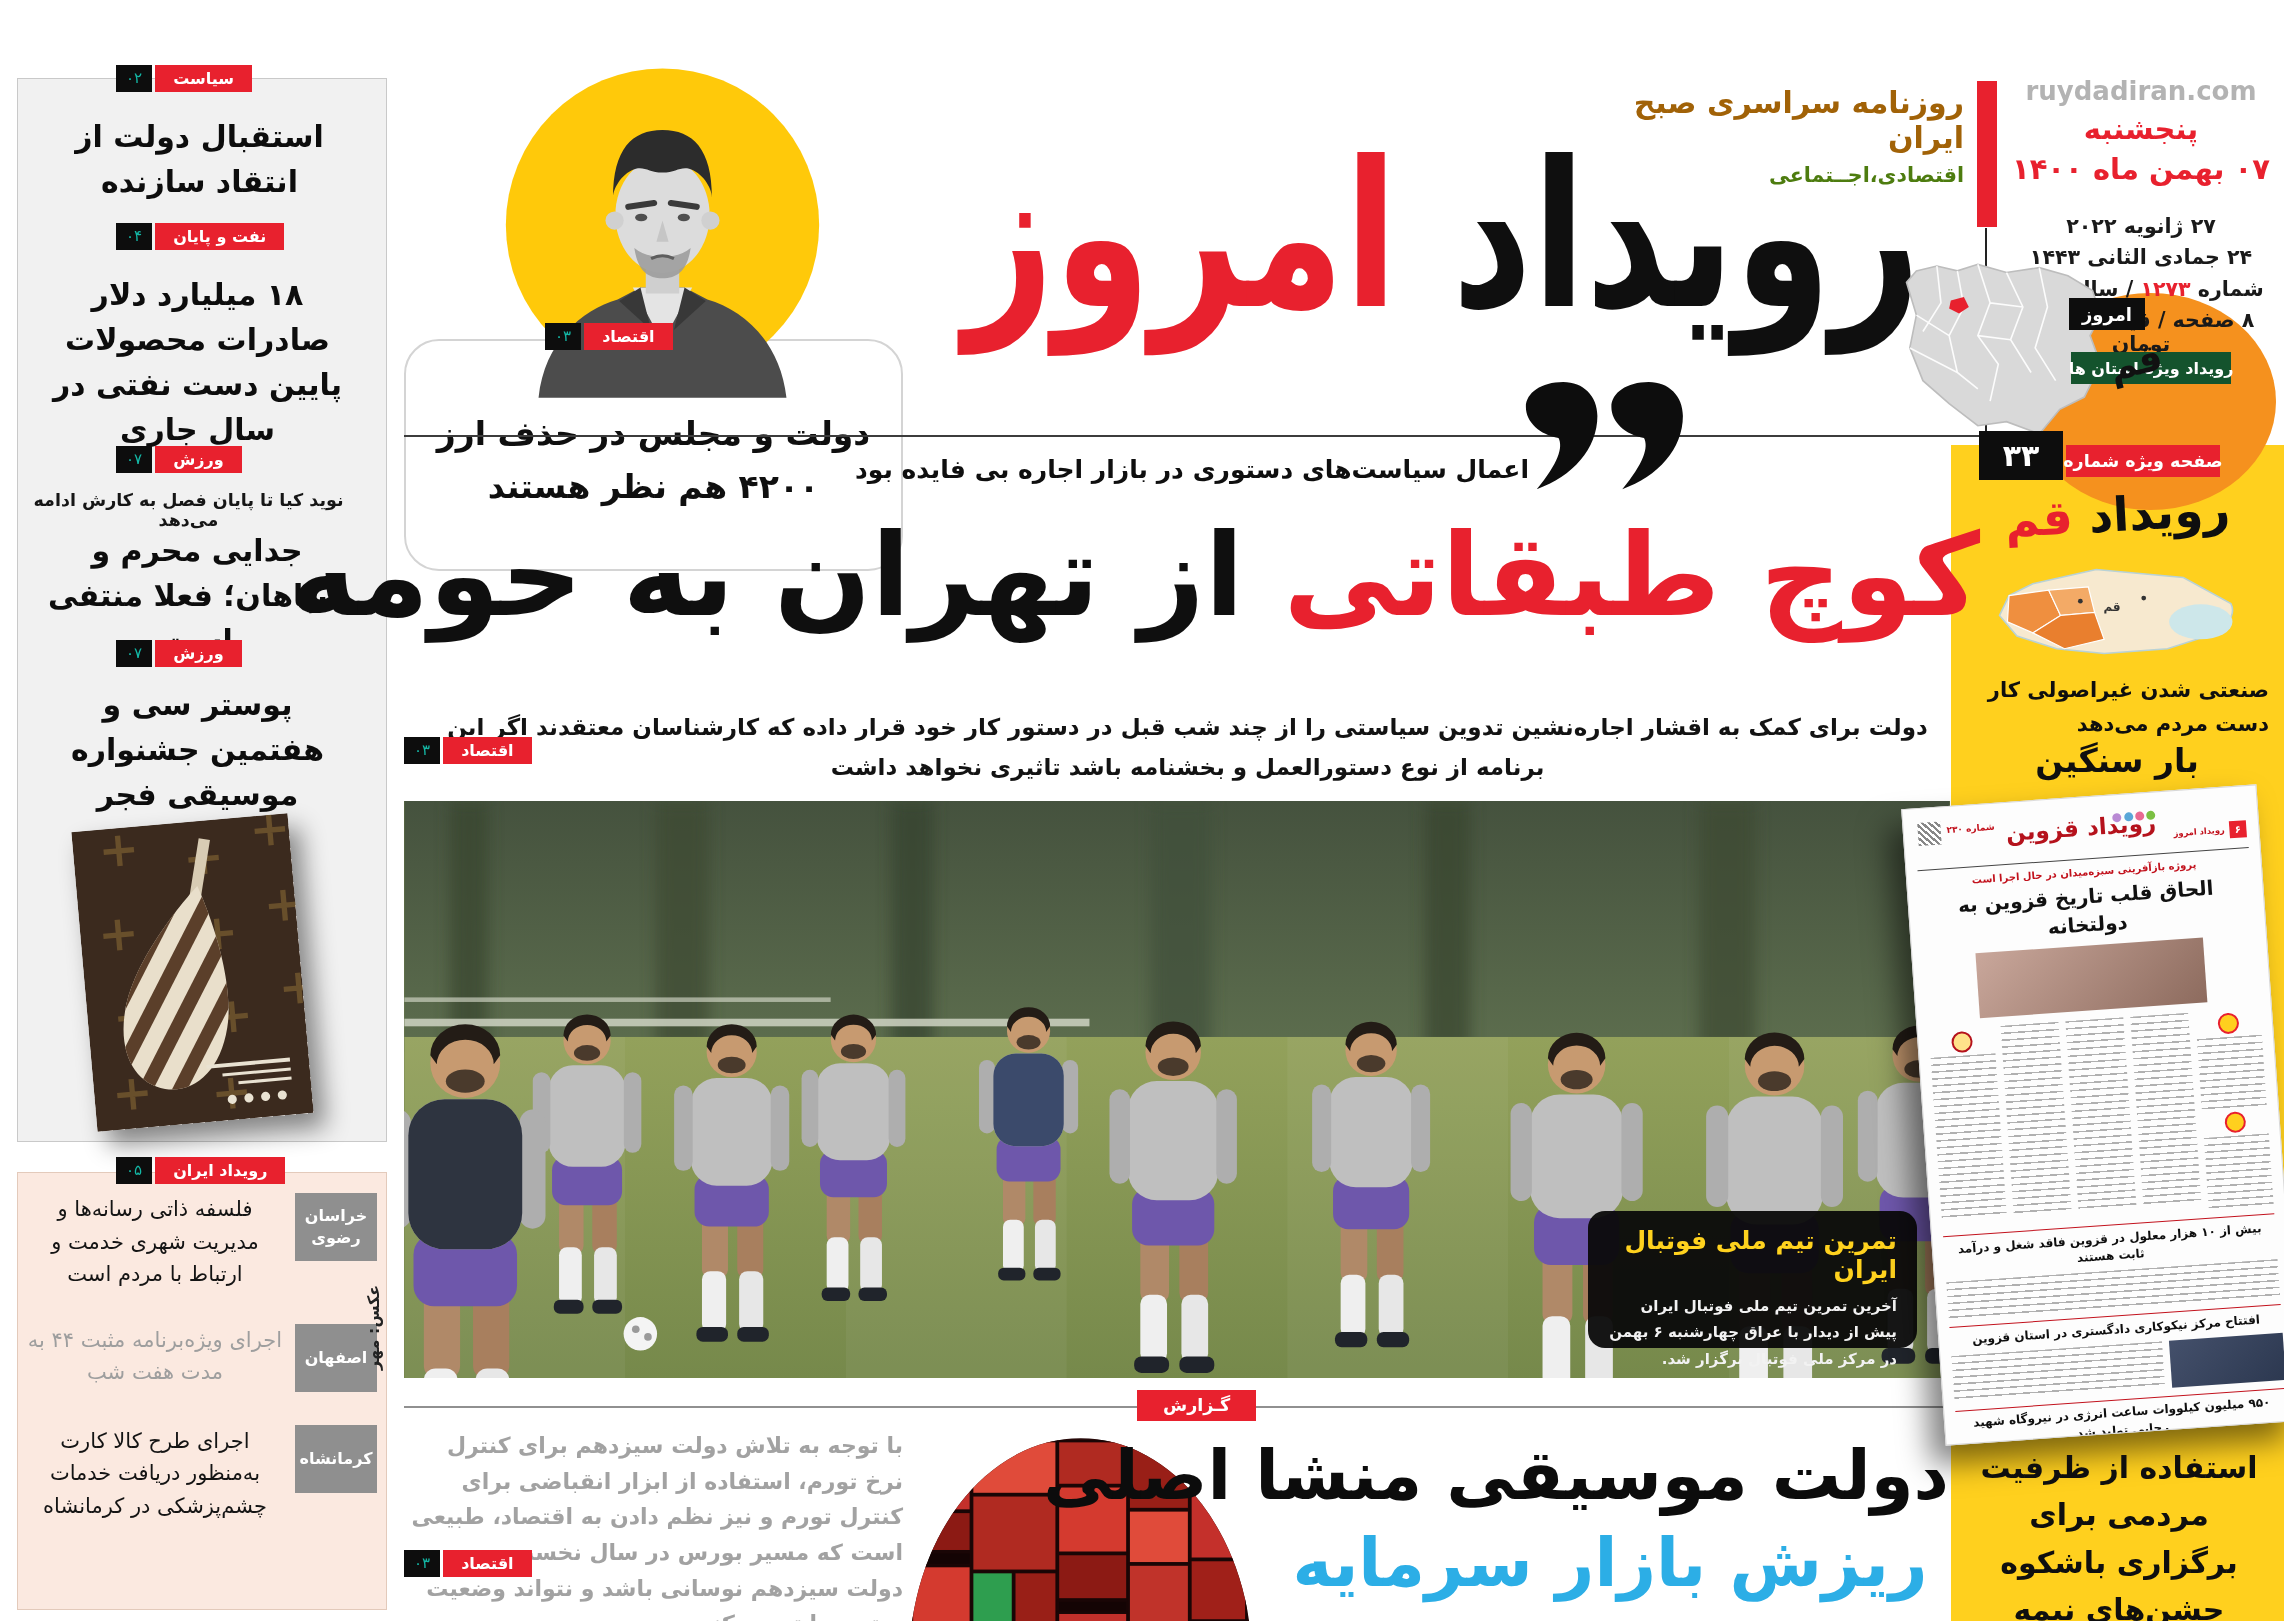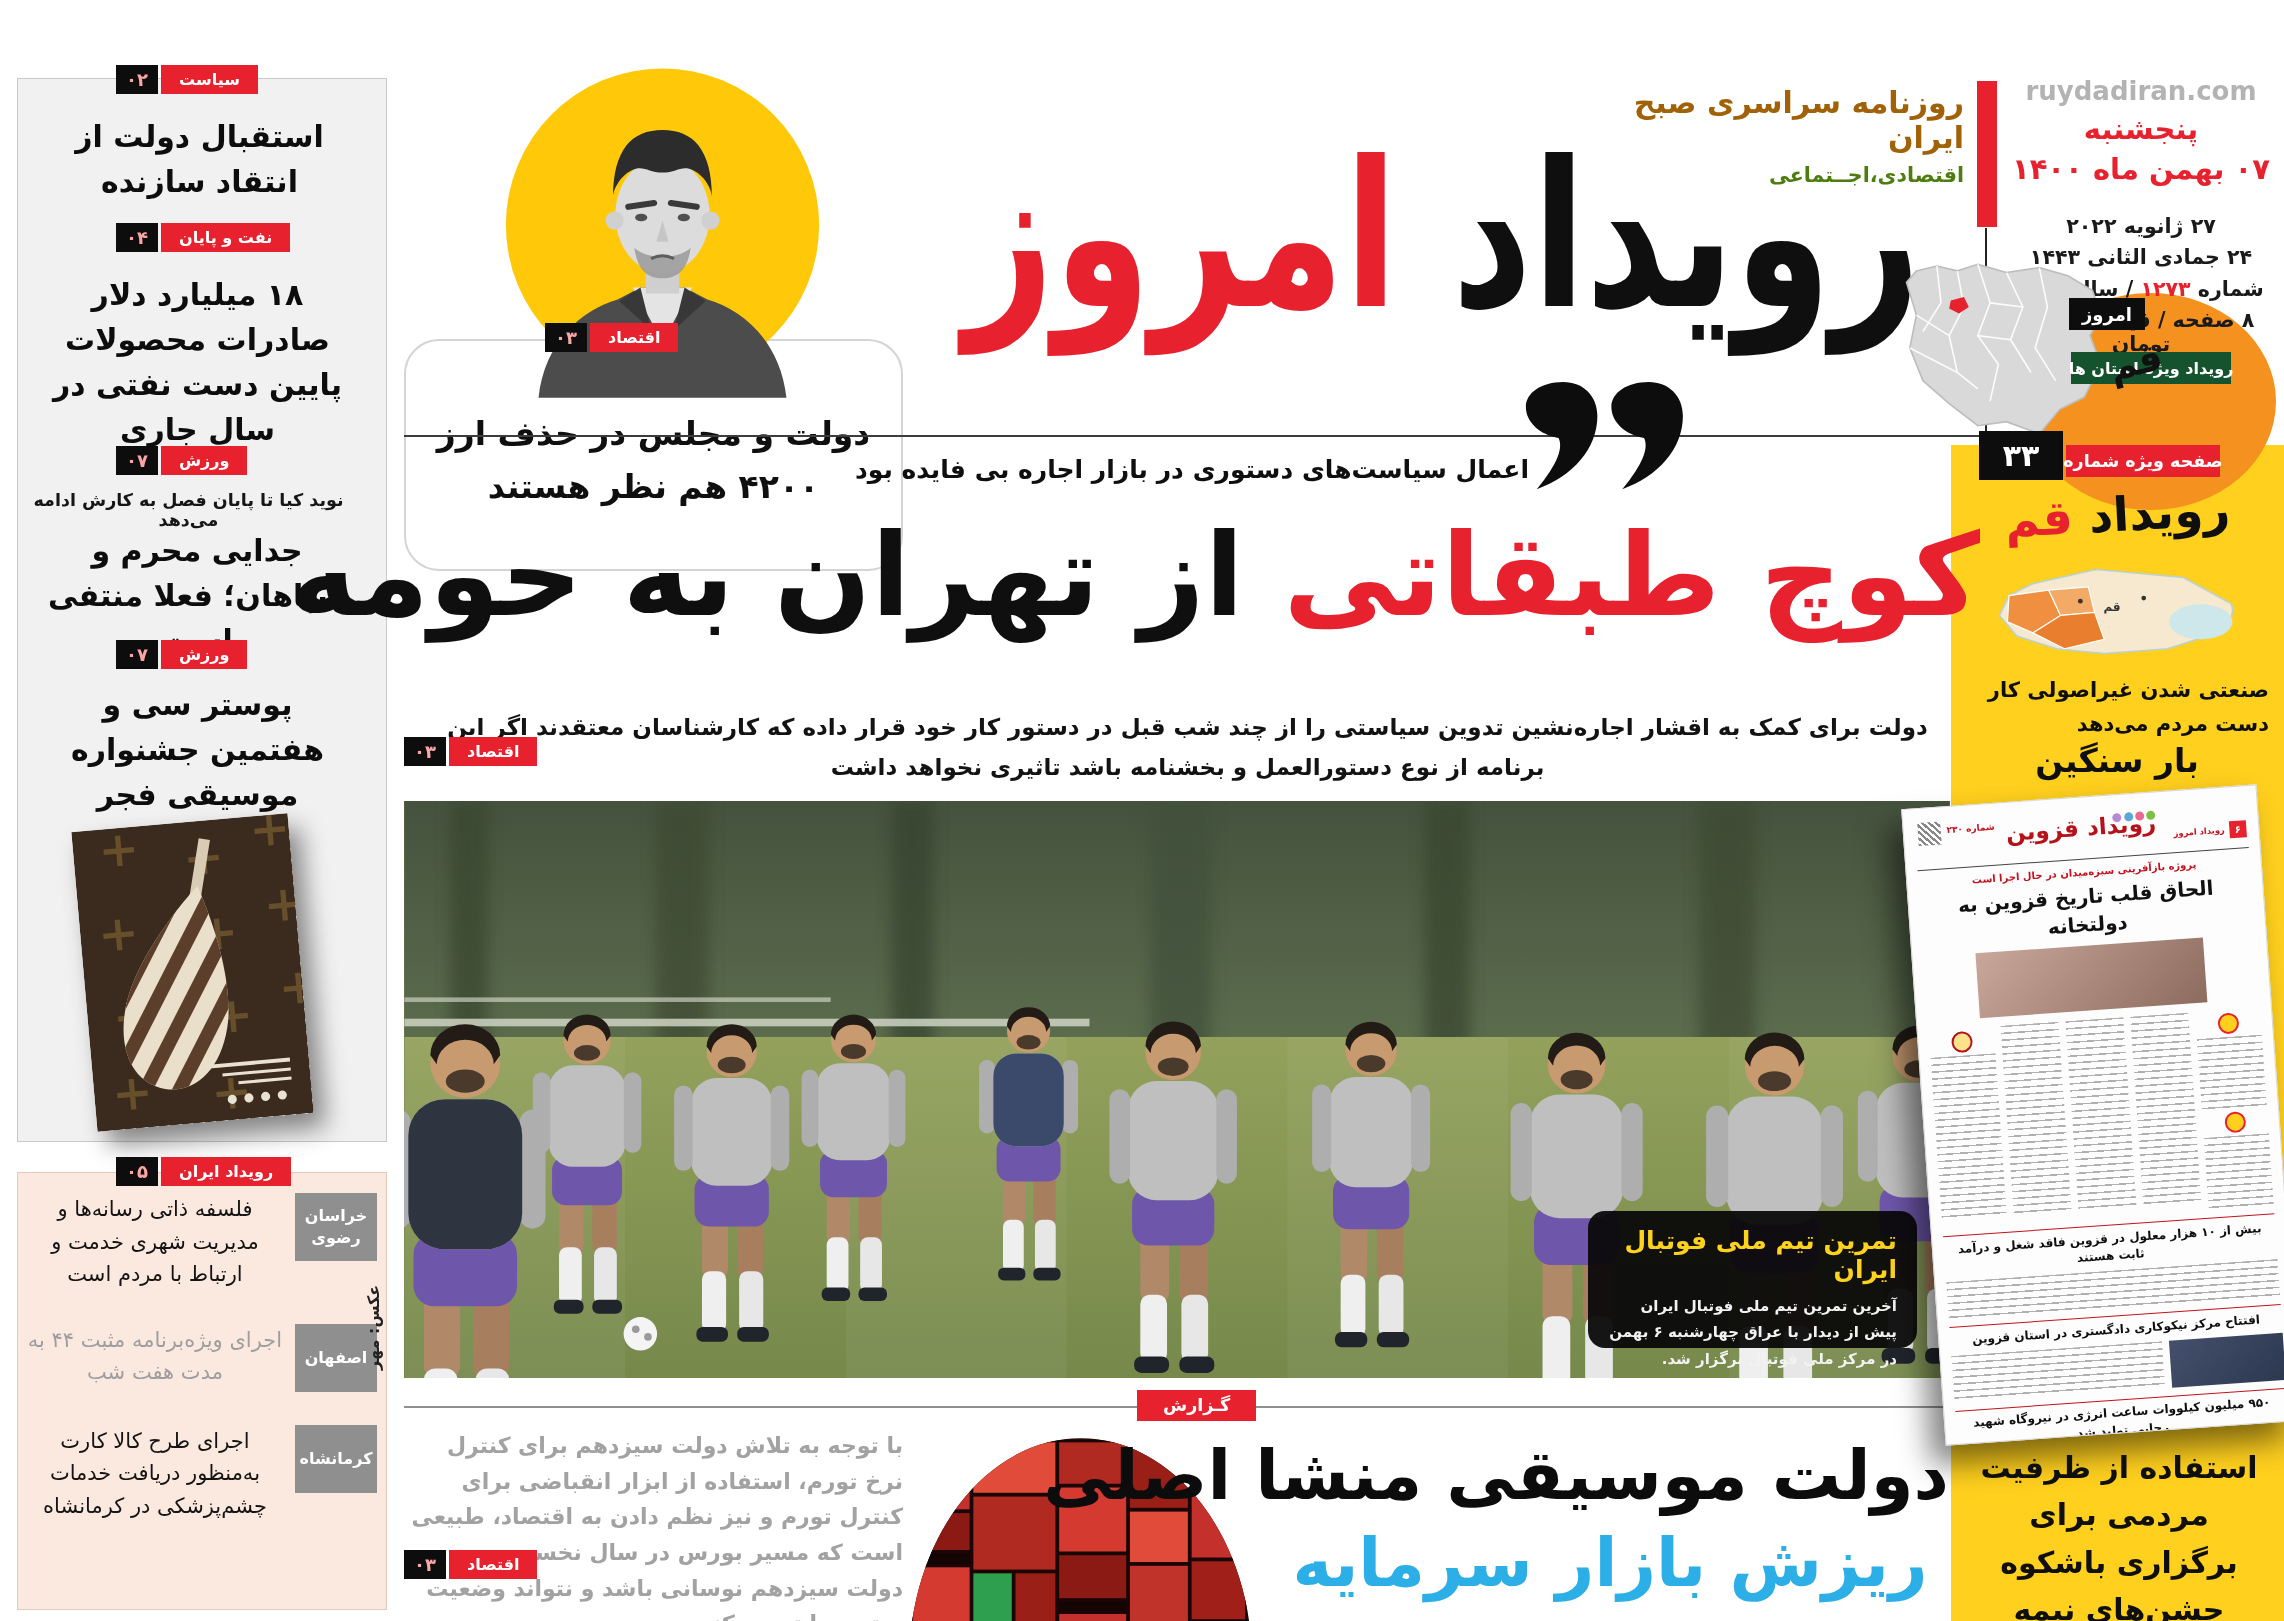--- a/index.html
+++ b/index.html
@@ -3,21 +3,21 @@
 <meta charset="utf-8">
 <style>
   html,body{margin:0;padding:0;background:#e9e9e9;}
   .page{position:relative;width:2284px;height:1622px;background:#ffffff;overflow:hidden;
         font-family:"DejaVu Sans",sans-serif;direction:rtl;color:#0f0f0f;}
   .abs{position:absolute;}
   
   .badge{position:absolute;display:flex;gap:3px;align-items:stretch;z-index:6;}
   .badge .sec{background:#e8212e;color:#fff;font-weight:bold;font-size:16px;
               padding:3.8px 18px;display:flex;align-items:center;justify-content:center;white-space:nowrap;}
-  .badge .pg{background:#0d0d0d;color:#fca5a5;font-weight:bold;font-size:18px;
+  .badge .pg{background:#0d0d0d;color:#14b8a6;font-weight:normal;font-size:15px;
              padding:3.8px 10px;display:flex;align-items:center;justify-content:center;}
   
   .sidebox{left:17px;top:78px;width:368px;height:1062px;background:#f1f1f1;border:1.5px solid #c9c9c9;z-index:1;}
   .sb-title{position:absolute;text-align:center;font-weight:bold;font-size:30px;line-height:1.5;color:#0d0d0d;z-index:2;}
   .sb-kicker{position:absolute;text-align:center;font-weight:bold;font-size:17.5px;color:#161616;z-index:2;}
   .poster{position:absolute;left:84px;top:822px;width:217px;height:301px;transform:rotate(-5deg);
           box-shadow:10.7px 15px 24px rgba(0,0,0,.45);z-index:3;overflow:hidden;}
   .pinkbox{left:17px;top:1172px;width:368px;height:436px;background:#fbe9e0;border:1.5px solid #e3cabb;z-index:1;}
   .prow{display:flex;align-items:flex-start;padding:20px 9px 0 7.6px;gap:10.7px;}
   .plabel{background:#8f8f8f;color:#fff;font-weight:bold;font-size:16px;line-height:1.4;

